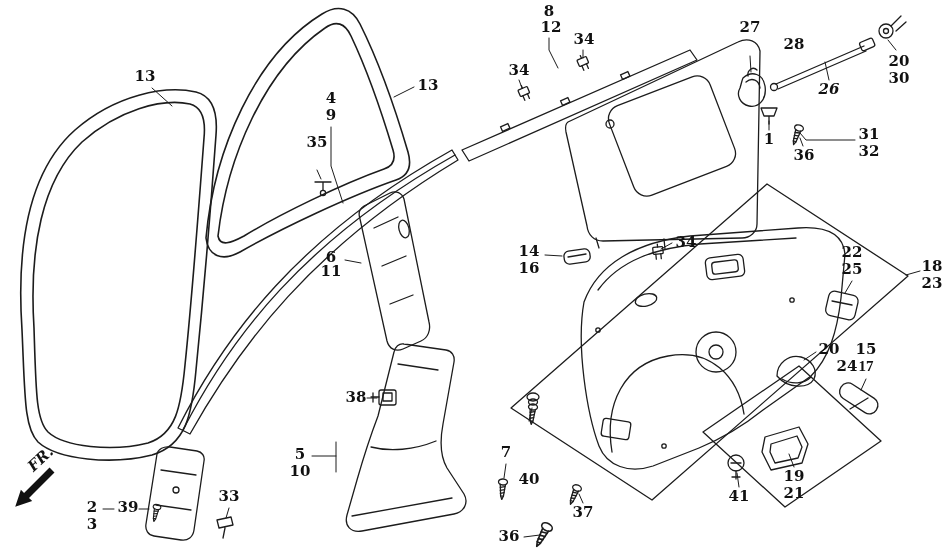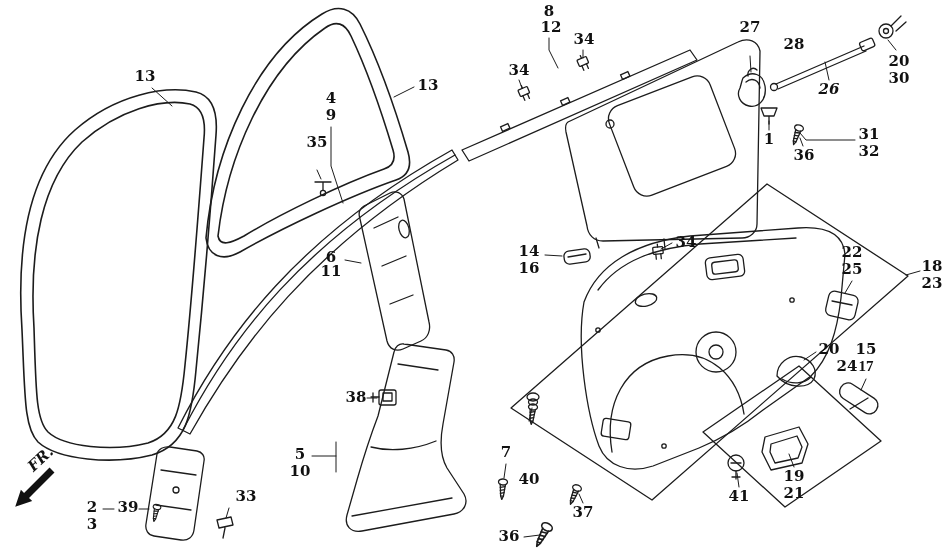--- a/index.html
+++ b/index.html
@@ -271,20 +271,20 @@
       <div class="part-label" style="left: 529px; top: 424px; margin-top: 48px;">40</div>
       <div class="part-label" style="left: 300px; top: 447px;">5</div>
       <div class="part-label" style="left: 300px; top: 464px;">10</div>
       <div class="part-label" style="left: 506px; top: 445px;">7</div>
       <div class="part-label" style="left: 794px; top: 469px;">19</div>
       <div class="part-label" style="left: 794px; top: 486px;">21</div>
       <div class="part-label" style="left: 739px; top: 489px;">41</div>
       <div class="part-label" style="left: 92px; top: 500px;">2</div>
       <div class="part-label" style="left: 92px; top: 517px;">3</div>
       <div class="part-label" style="left: 128px; top: 500px;">39</div>
-      <div class="part-label" style="left: 246px; top: 489px;">33</div>
+      <div class="part-label" style="left: 229px; top: 489px;">33</div>
       <div class="part-label" style="left: 583px; top: 505px;">37</div>
       <div class="part-label" style="left: 509px; top: 529px;">36</div>
     </div>
 
   <div class="fr-label">FR.</div>
 
 </div>
 
 </body></html>

